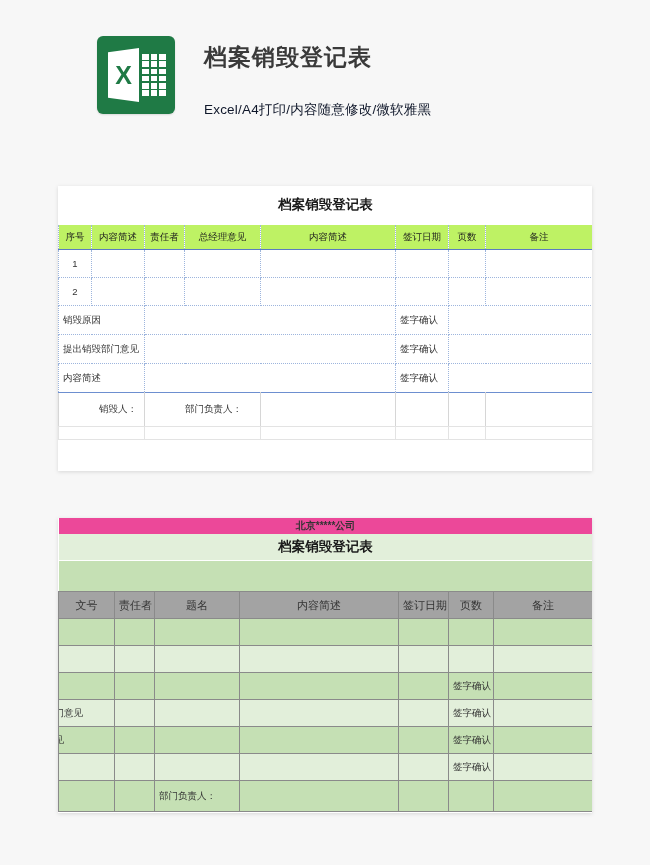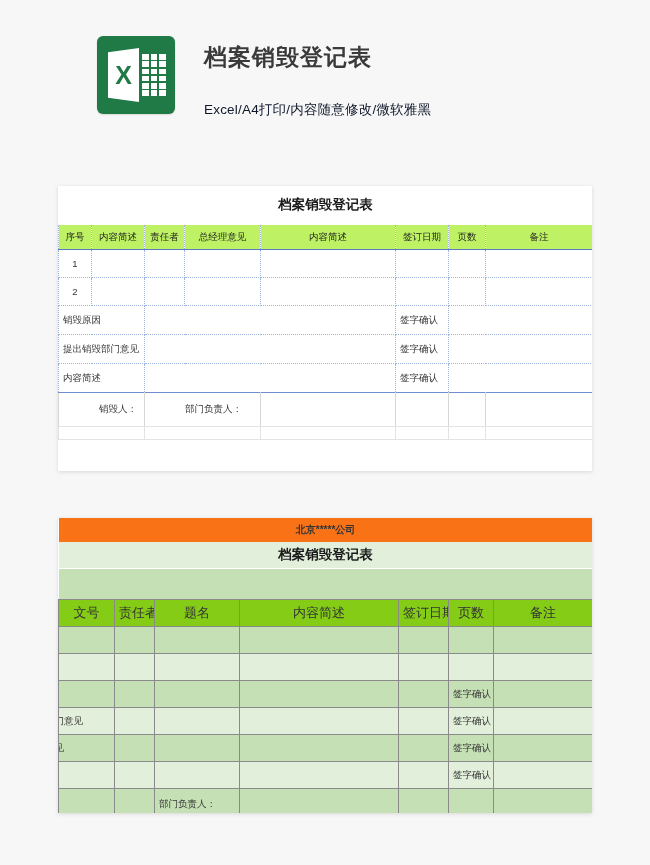--- a/index.html
+++ b/index.html
@@ -165,43 +165,43 @@
 
   
   .tbl-green td {
     border: 1px solid #8a8a8a;
     height: 26px;
     text-align: center;
   }
   .tbl-green .g1 { background: #c5e0b4; }
   .tbl-green .g2 { background: #e2efda; }
   .tbl-green .company td {
-    background: #f97316;
+    background: #ec4899;
     font-weight: bold;
     font-size: 10px;
     border: none;
-    height: 24px;
+    height: 16px;
   }
   .tbl-green .doc-title2 td {
     background: #e2efda;
     font-weight: bold;
     font-size: 13.5px;
     color: #1a1a1a;
     border: none;
     height: 26px;
   }
   .tbl-green .blank-band td {
     background: #c5e0b4;
     border: none;
     border-top: 1px solid #ffffff;
     height: 30px;
   }
   .tbl-green .hdr2 td {
-    background: #84cc16;
-    font-size: 13px;
+    background: #a3a3a3;
+    font-size: 11px;
     height: 26px;
   }
   .tbl-green td.lbl-clip {
     text-align: left;
     padding-left: 0;
     padding-right: 0;
     text-indent: -14px;
   }
   .tbl-green td.sign2 { text-align: left; }
   .tbl-green td.dept { text-align: left; }

